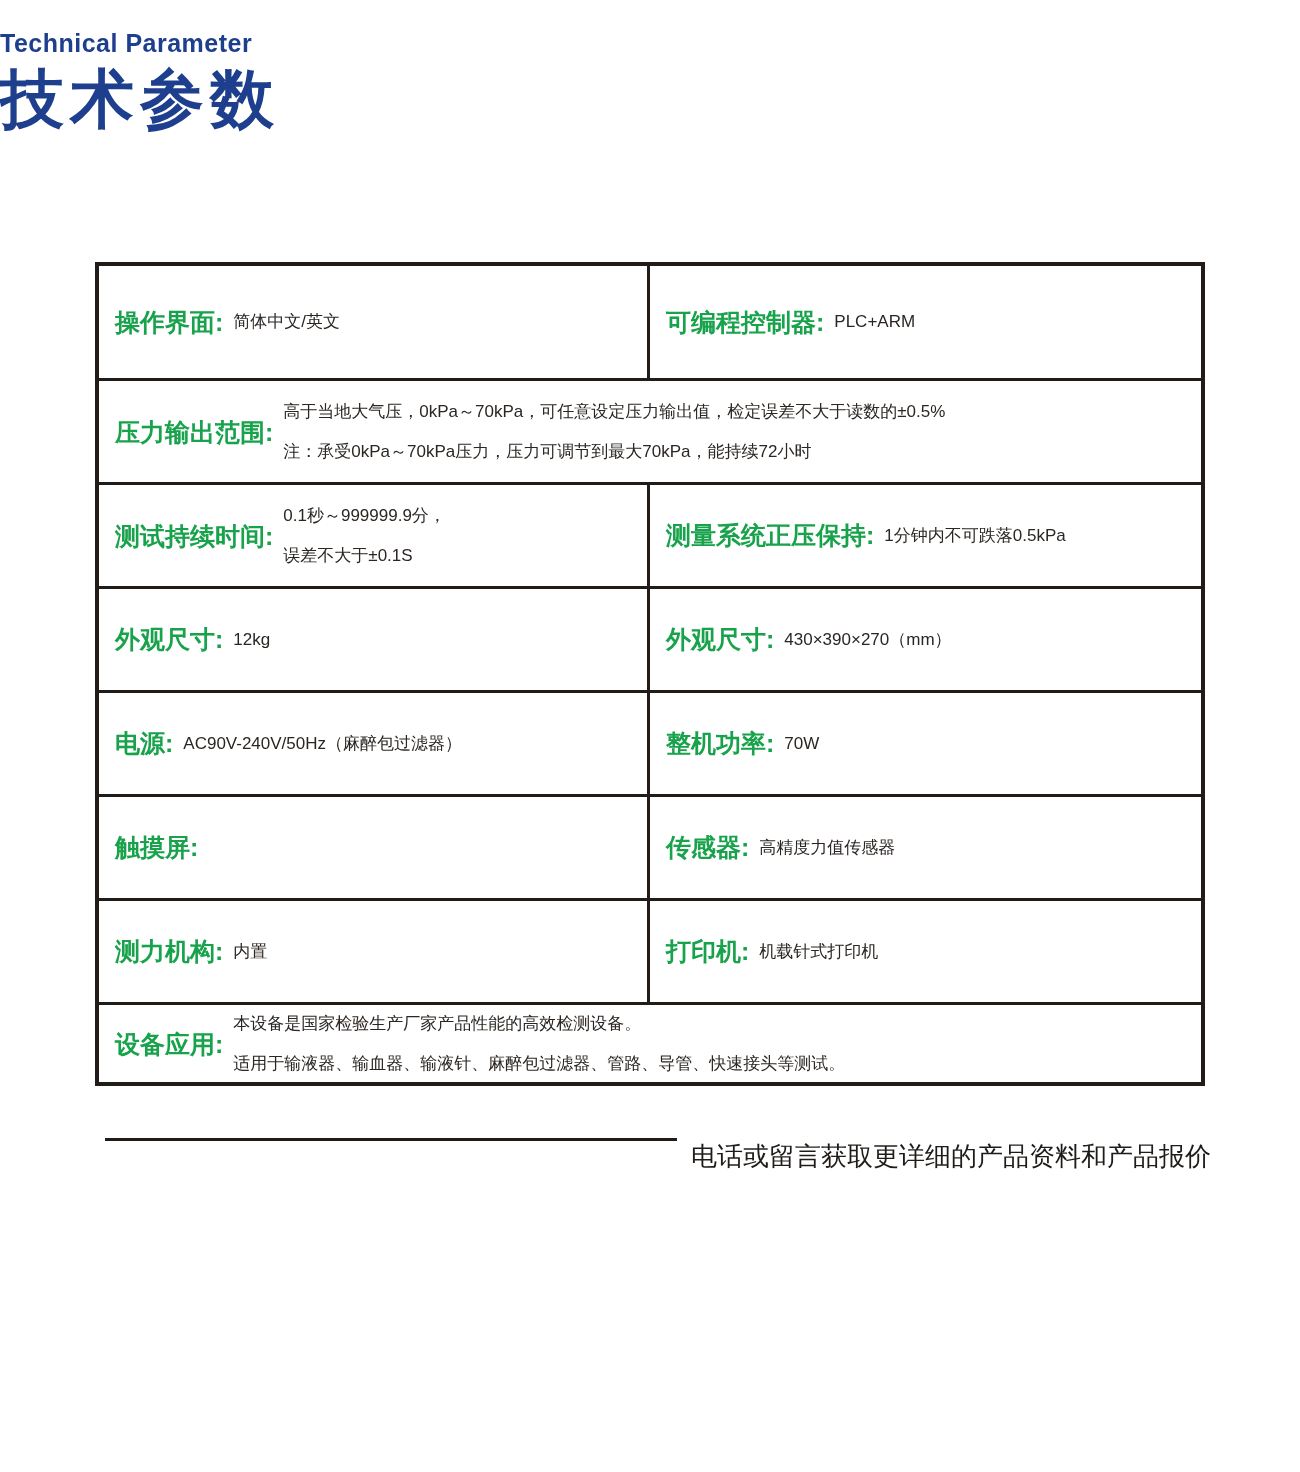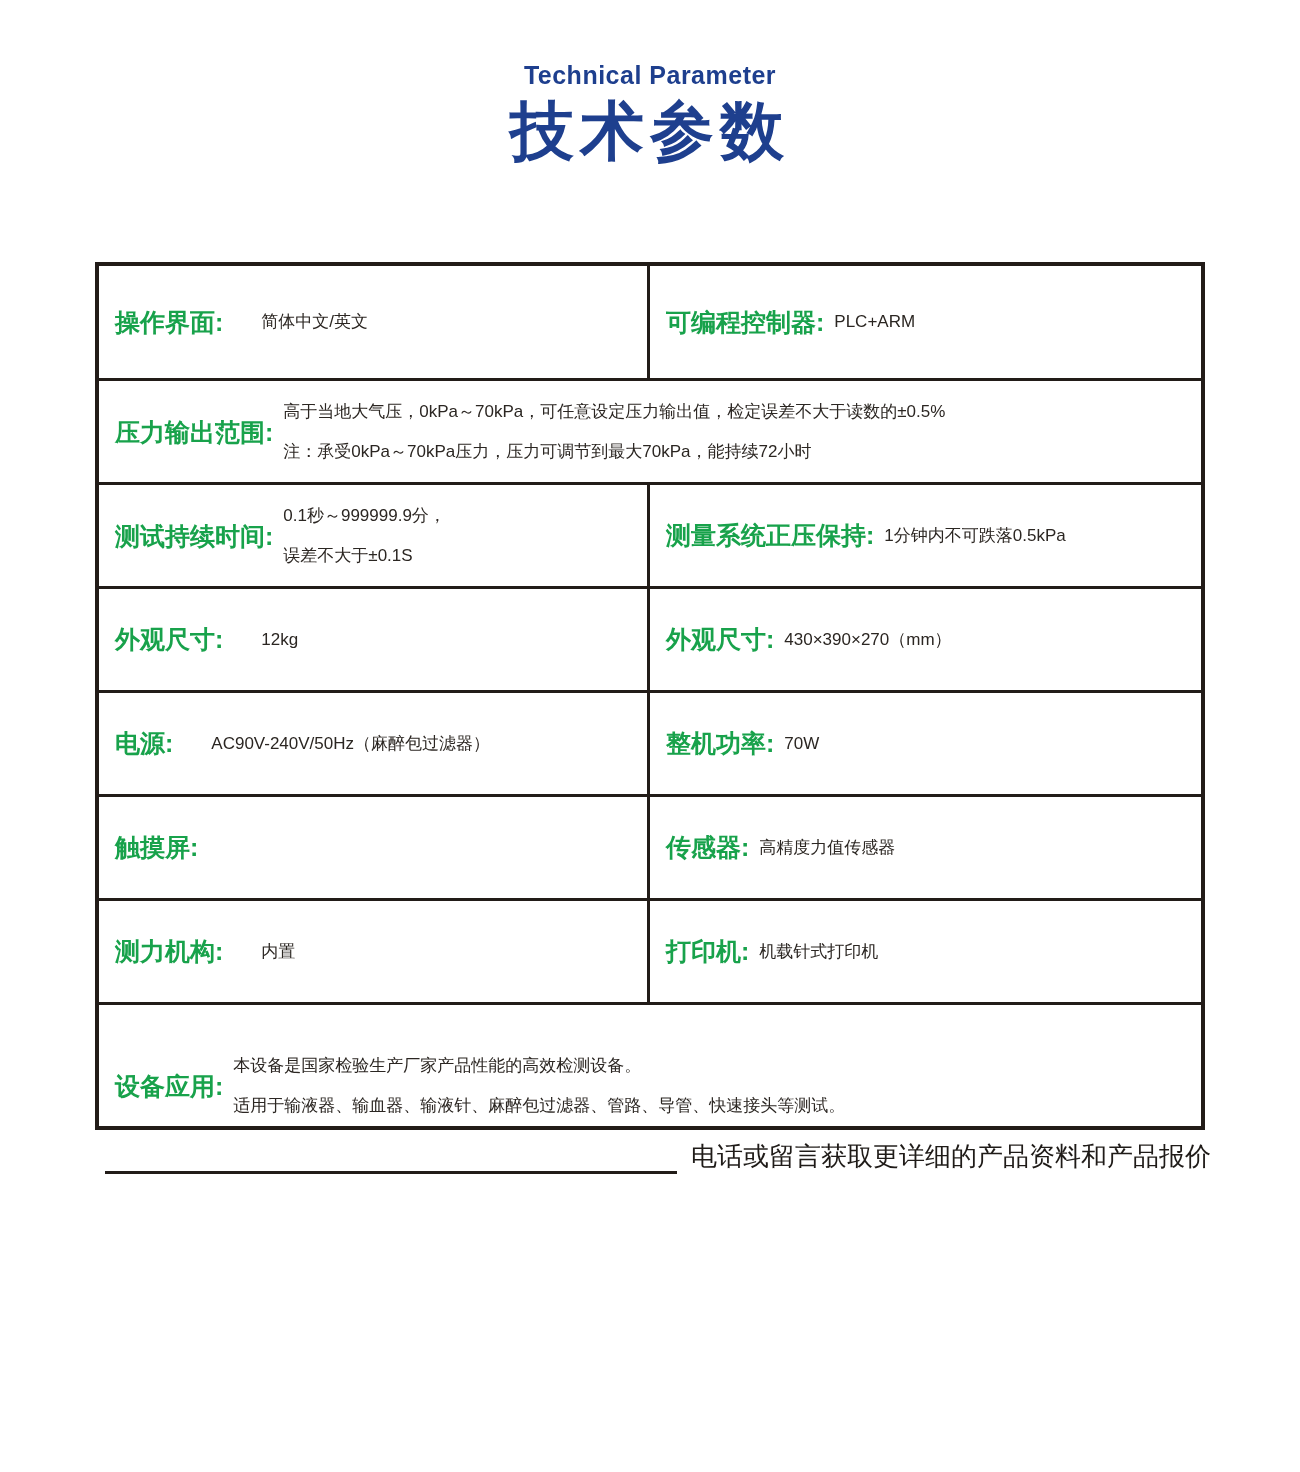--- a/index.html
+++ b/index.html
@@ -7,22 +7,22 @@
   body {
     width: 1300px;
     min-height: 1472px;
     font-family: "Liberation Sans", "DejaVu Sans", sans-serif;
     color: #2b2622;
     position: relative;
   }
 
   
   .header {
-    padding-top: 60px;
-    text-align: center;
+    padding-top: 28px;
+    text-align: left;
   }
   .subtitle {
     color: #1e3f8e;
     font-size: 25px;
     font-weight: bold;
     letter-spacing: 0.5px;
     line-height: 30px;
   }
   .title {
     color: #1e3f8e;
@@ -43,29 +43,29 @@
     background: #ffffff;
   }
   .t-row {
     display: flex;
     align-items: stretch;
     border-top: 3px solid #221c18;
   }
   .t-row:first-child { border-top: none; }
   .t-row.h1 { height: 112px; }
   .t-row.h2 { height: 104px; }
-  .t-row.h3 { height: 124px; align-items: flex-end; }
+  .t-row.h3 { height: 80px; }
   .cell {
     display: flex;
     align-items: center;
     padding-left: 16px;
     padding-right: 8px;
     flex: 1 1 50%;
   }
-  .cell.left-cell { border-right: 3px solid #221c18; gap: 28px; }
+  .cell.left-cell { border-right: 3px solid #221c18; }
   .cell.right-cell { }
   .cell.full-cell { flex-basis: 100%; }
   .label {
     color: #18a24b;
     font-weight: bold;
     font-size: 25px;
     white-space: nowrap;
     margin-right: 10px;
     align-self: center;
   }
@@ -78,21 +78,21 @@
   .pair { display: flex; align-items: flex-start; }
   .pair .label { line-height: 40px; }
 
   
   .footer {
     position: absolute;
     left: 105px;
     top: 1138px;
     width: 1110px;
     display: flex;
-    align-items: flex-end;
+    align-items: flex-start;
   }
   .footer-line {
     width: 572px;
     height: 3px;
     background: #221c18;
     flex: none;
     margin-right: 14px;
   }
   .footer-note {
     font-size: 26px;

